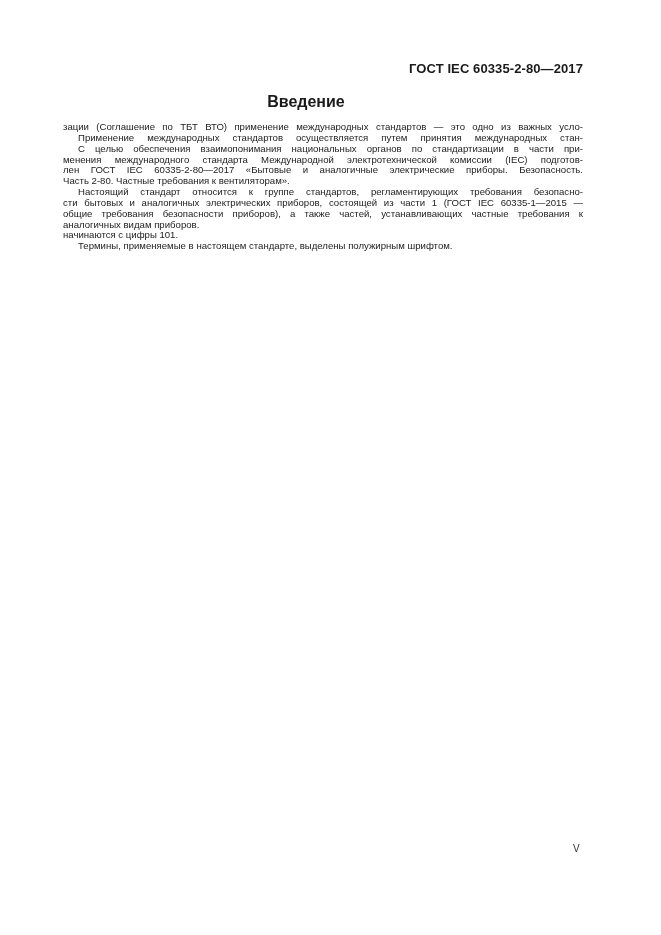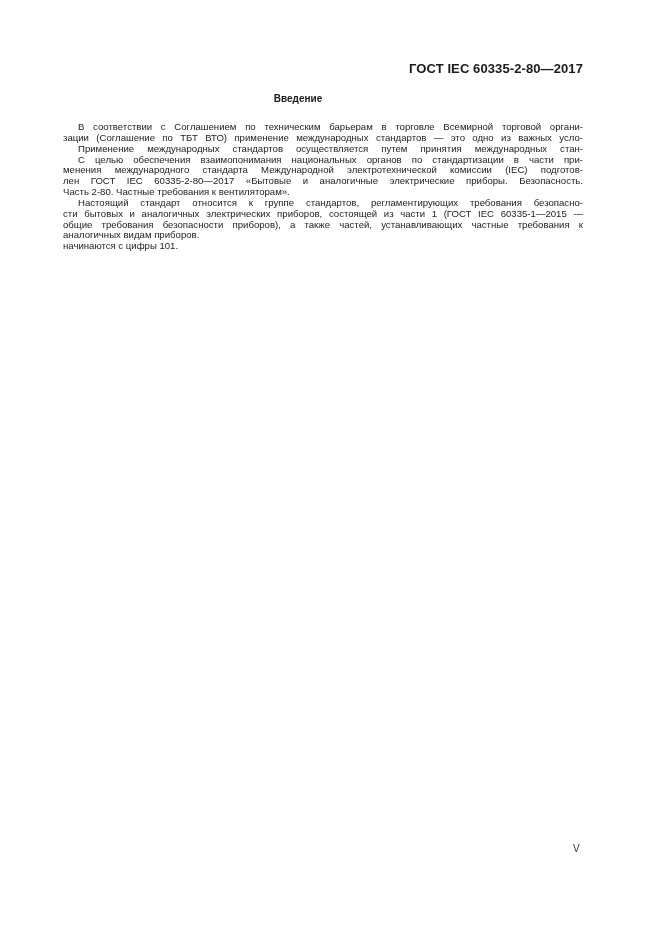--- a/index.html
+++ b/index.html
@@ -20,24 +20,24 @@
       top: 61px;
       right: 78px;
       font-size: 13px;
       font-weight: bold;
       letter-spacing: 0.1px;
       color: #1a1a1a;
     }
     .doc-title {
       position: absolute;
       top: 93px;
-      left: 4px;
+      left: 12px;
       width: 588px;
       text-align: center;
-      font-size: 10px;
+      font-size: 16px;
       font-weight: bold;
       color: #1a1a1a;
     }
     .doc-body {
       position: absolute;
       top: 122px;
       left: 63px;
       width: 520px;
       font-size: 9.6px;
       line-height: 10.85px;
@@ -69,36 +69,38 @@
   </style>
 </head>
 <body>
 
 <div class="doc-header">ГОСТ IEC 60335-2-80—2017</div>
 
 <div class="doc-title">Введение</div>
 
 <div class="doc-body">
   <p class="para">
-    <span class="line just">В соответствии с Соглашением по техническим барьерам в торговле Всемирной торговой органи-</span>
     <span class="line just" style="text-indent:0">зации (Соглашение по ТБТ ВТО) применение международных стандартов — это одно из важных усло-</span>
   </p>
   <p class="para">
     <span class="line just">Применение международных стандартов осуществляется путем принятия международных стан-</span>
   </p>
   <p class="para">
     <span class="line just">С целью обеспечения взаимопонимания национальных органов по стандартизации в части при-</span>
     <span class="line just" style="text-indent:0">менения международного стандарта Международной электротехнической комиссии (IEC) подготов-</span>
     <span class="line just" style="text-indent:0">лен ГОСТ IEC 60335-2-80—2017 «Бытовые и аналогичные электрические приборы. Безопасность.</span>
     <span class="line" style="text-indent:0">Часть 2-80. Частные требования к вентиляторам».</span>
   </p>
   <p class="para">
     <span class="line just">Настоящий стандарт относится к группе стандартов, регламентирующих требования безопасно-</span>
     <span class="line just" style="text-indent:0">сти бытовых и аналогичных электрических приборов, состоящей из части 1 (ГОСТ IEC 60335-1—2015 —</span>
     <span class="line just" style="text-indent:0">общие требования безопасности приборов), а также частей, устанавливающих частные требования к</span>
     <span class="line" style="text-indent:0">аналогичных видам приборов.</span>
   </p>
   <p class="para">
     <span class="line" style="text-indent:0">начинаются с цифры 101.</span>
   </p>
+  <p class="para">
+    <span class="line">Термины, применяемые в настоящем стандарте, выделены полужирным шрифтом.</span>
+  </p>
 </div>
 
 <div class="page-number">V</div>
 
 </body></html>

